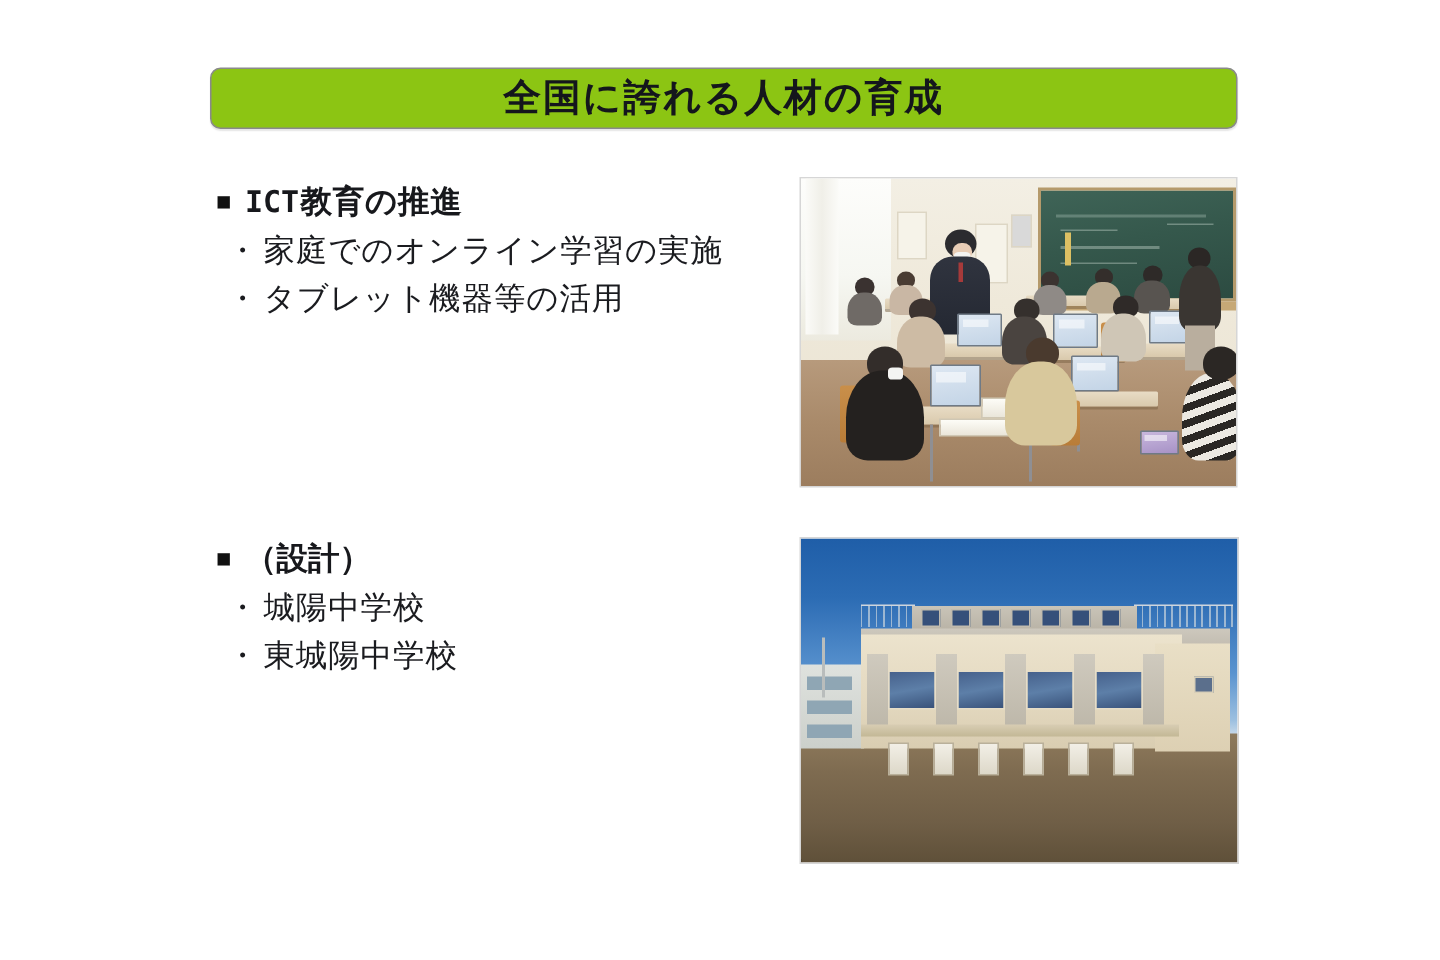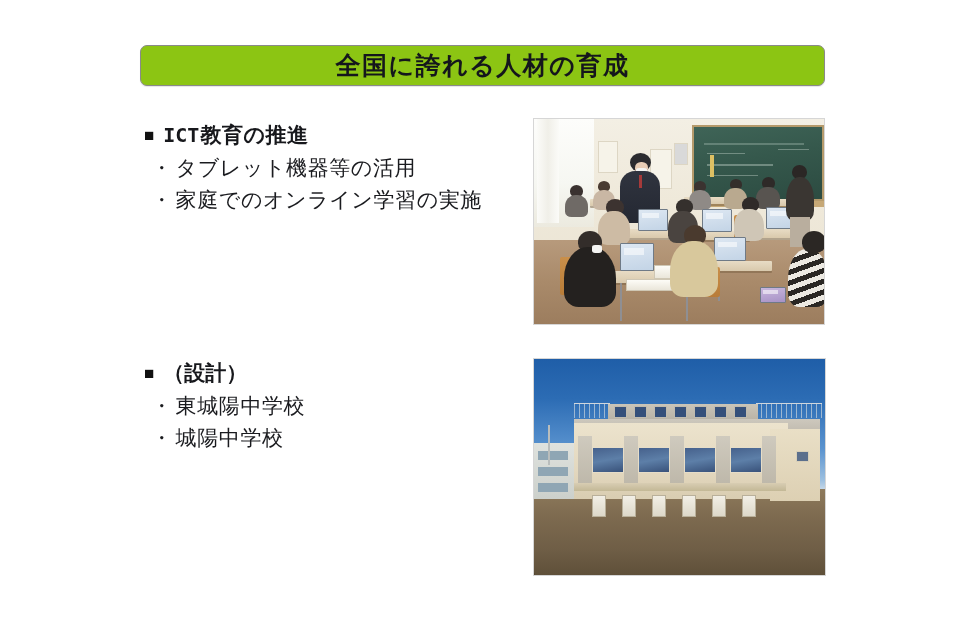--- a/index.html
+++ b/index.html
@@ -267,37 +267,37 @@
   <span class="title-text">全国に誇れる人材の育成</span>
 </div>
 
 <div class="text-block block-ict">
   <div class="heading-line">
     <span class="sq-marker">■</span>
     <span class="heading-latin">ICT</span>
     <span class="heading-jp">教育の推進</span>
   </div>
   <div class="bullet-line">
+    <span class="bullet-dot">・</span><span>家庭でのオンライン学習の実施</span>
+  </div>
+  <div class="bullet-line">
     <span class="bullet-dot">・</span><span>タブレット機器等の活用</span>
-  </div>
-  <div class="bullet-line">
-    <span class="bullet-dot">・</span><span>家庭でのオンライン学習の実施</span>
   </div>
 </div>
 
 <div class="text-block block-gym">
   <div class="heading-line">
     <span class="sq-marker">■</span>
     <span class="heading-paren">（設計）</span>
   </div>
   <div class="bullet-line">
+    <span class="bullet-dot">・</span><span>城陽中学校</span>
+  </div>
+  <div class="bullet-line">
     <span class="bullet-dot">・</span><span>東城陽中学校</span>
-  </div>
-  <div class="bullet-line">
-    <span class="bullet-dot">・</span><span>城陽中学校</span>
   </div>
 </div>
 
 <div class="photo photo-classroom">
   <div class="photo-inner">
     <div class="cl-wall"></div>
     <div class="cl-window-left"></div>
     <div class="cl-curtain"></div>
 
     <div class="cl-poster" style="left:64px;top:22px;width:18px;height:30px;"></div>

